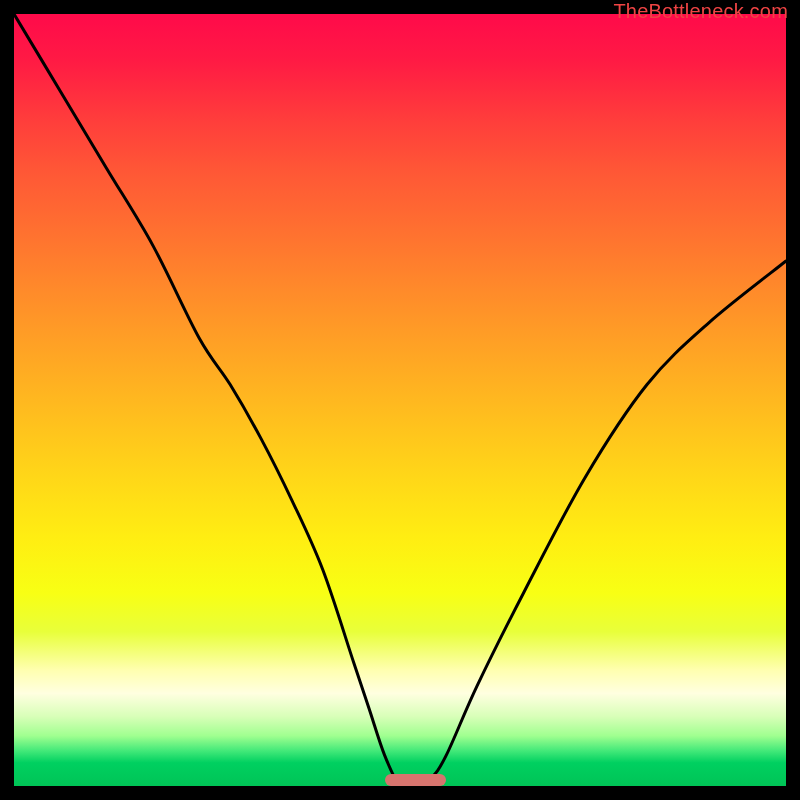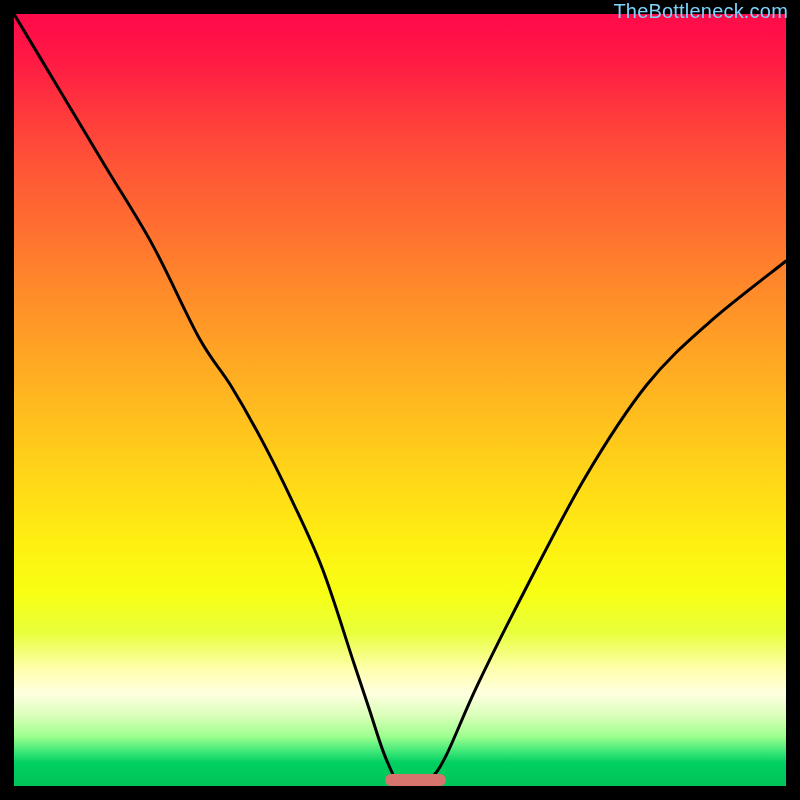--- a/index.html
+++ b/index.html
@@ -59,21 +59,21 @@
   }
   .bar {
     position: absolute;
     background: #d7746e;
     border-radius: 6px;
   }
   .watermark {
     position: absolute;
     top: 0px;
     right: 12px;
-    color: #7dd3fc;
+    color: #ef4444;
     font-size: 20px;
     font-weight: 500;
     letter-spacing: 0.2px;
   }
 </style>
 </head>
 <body>
 
 <div class="stage">
 

